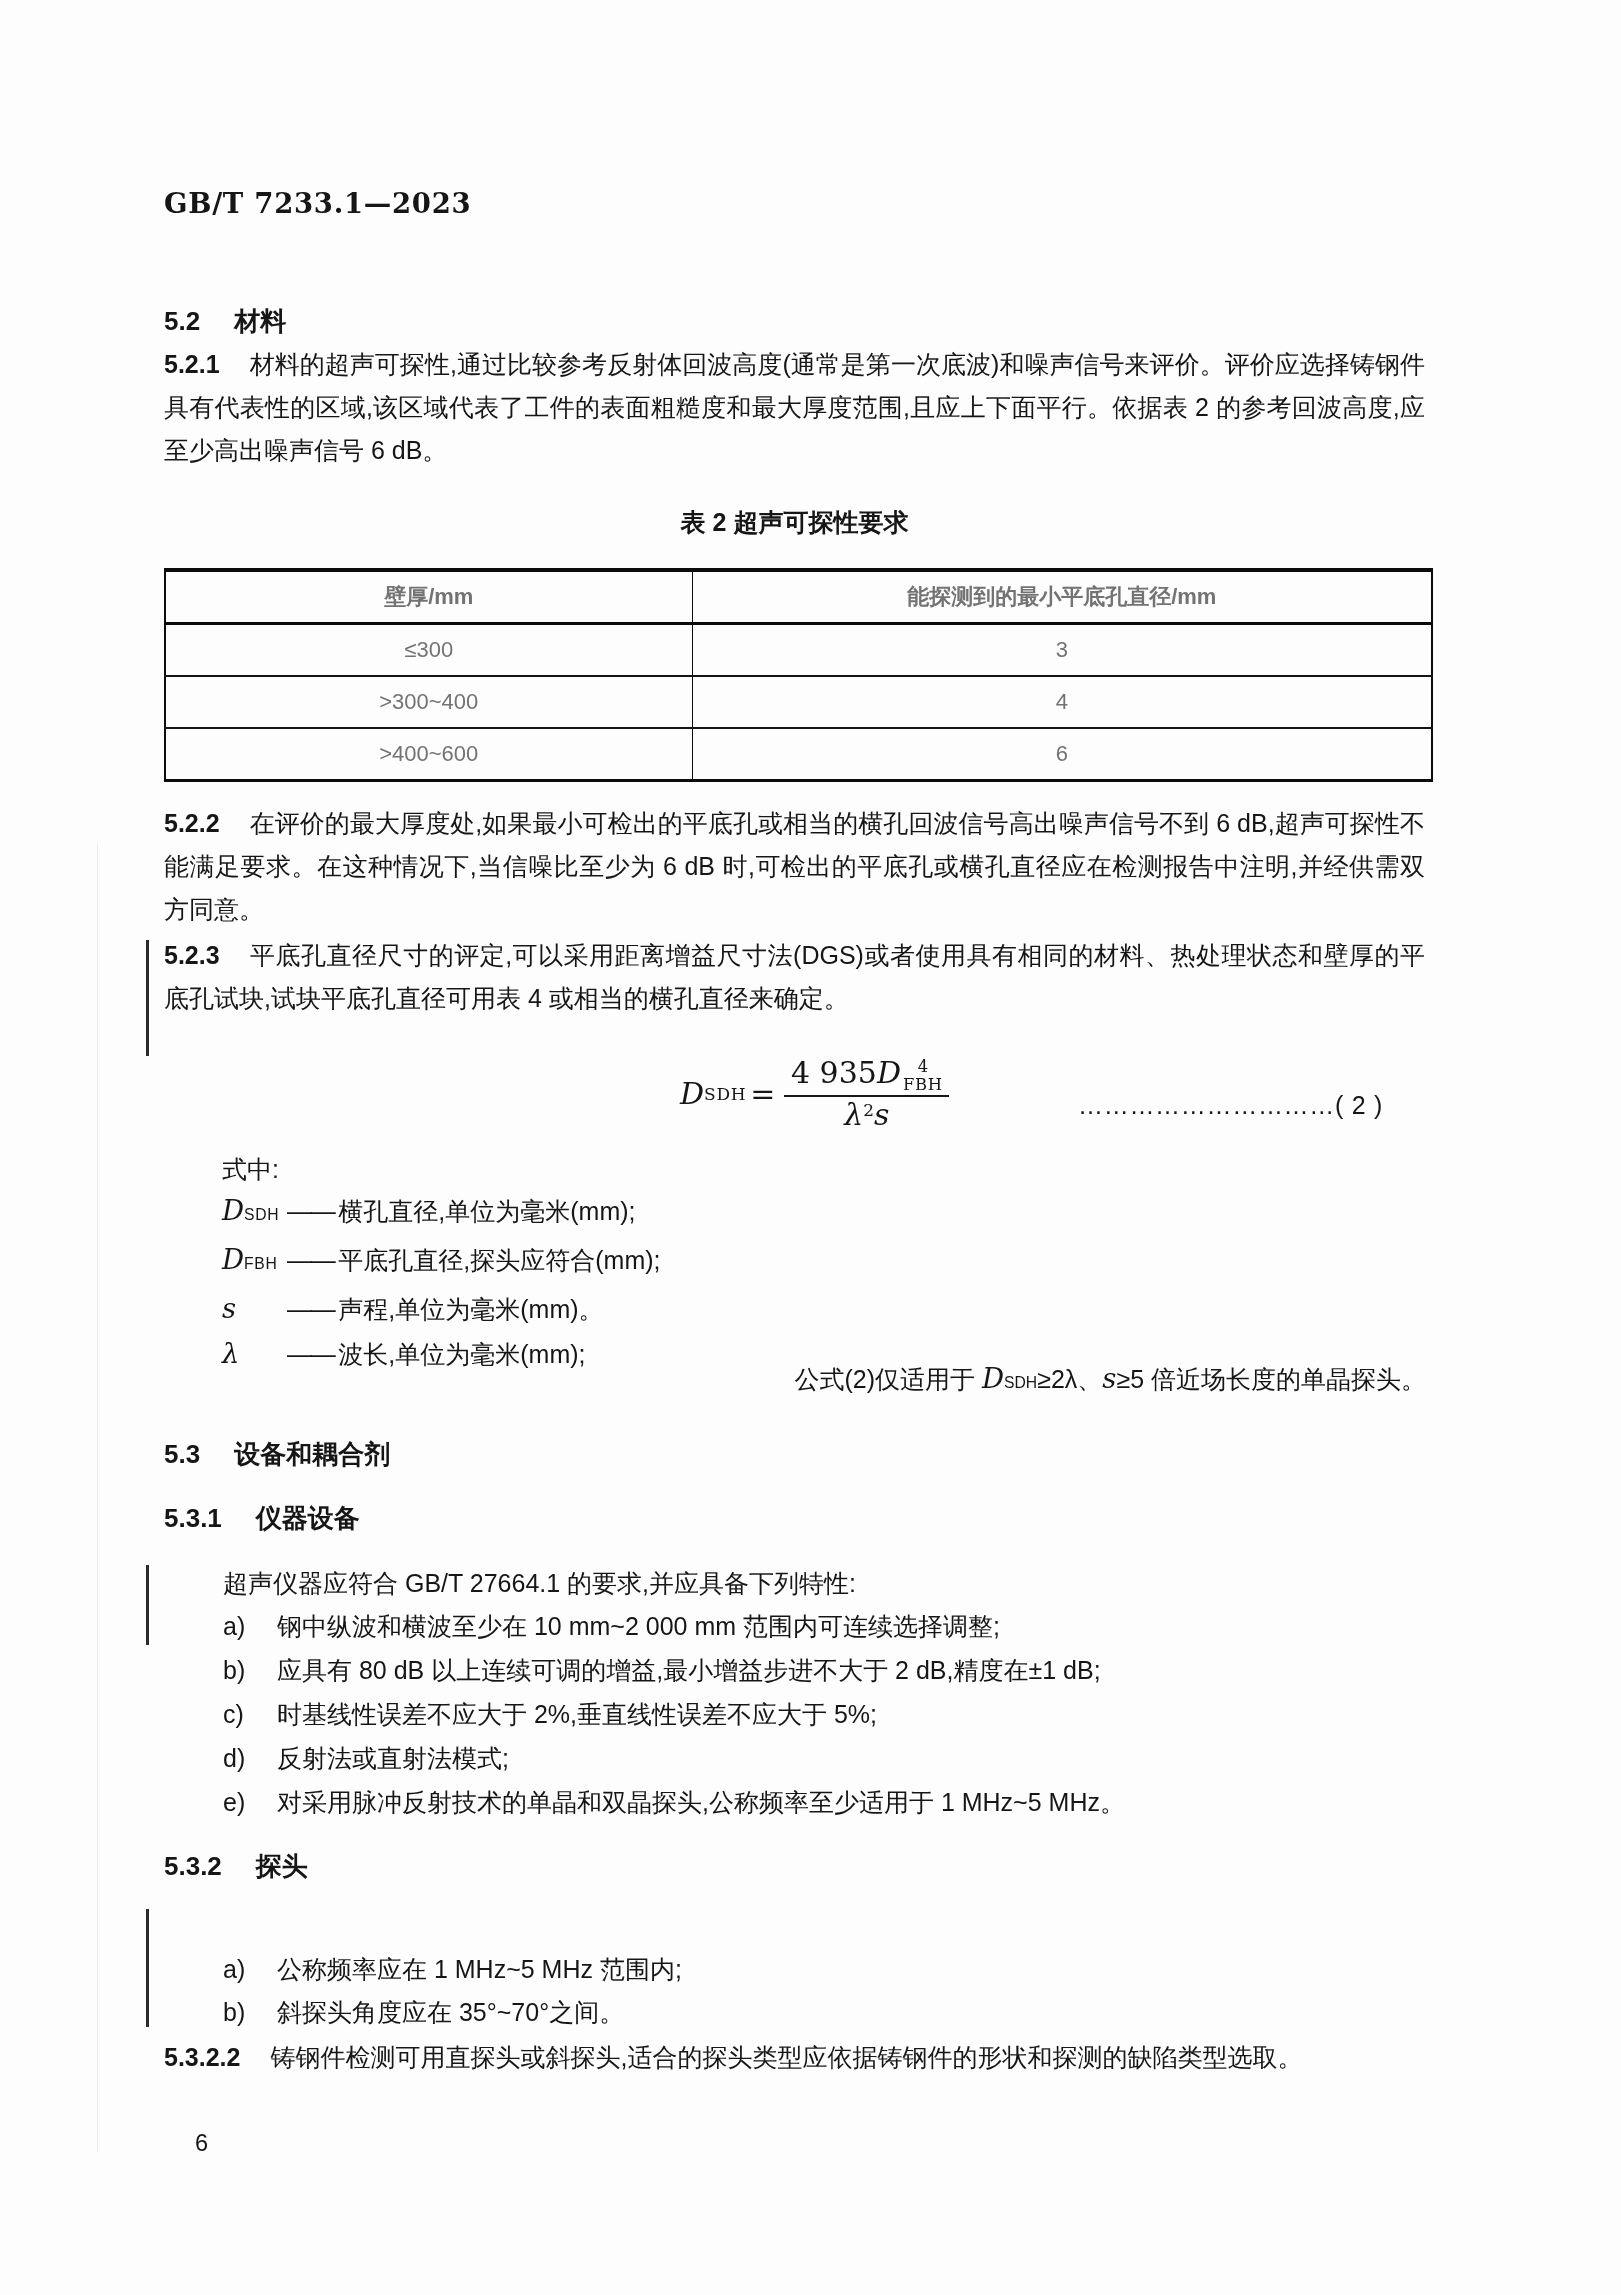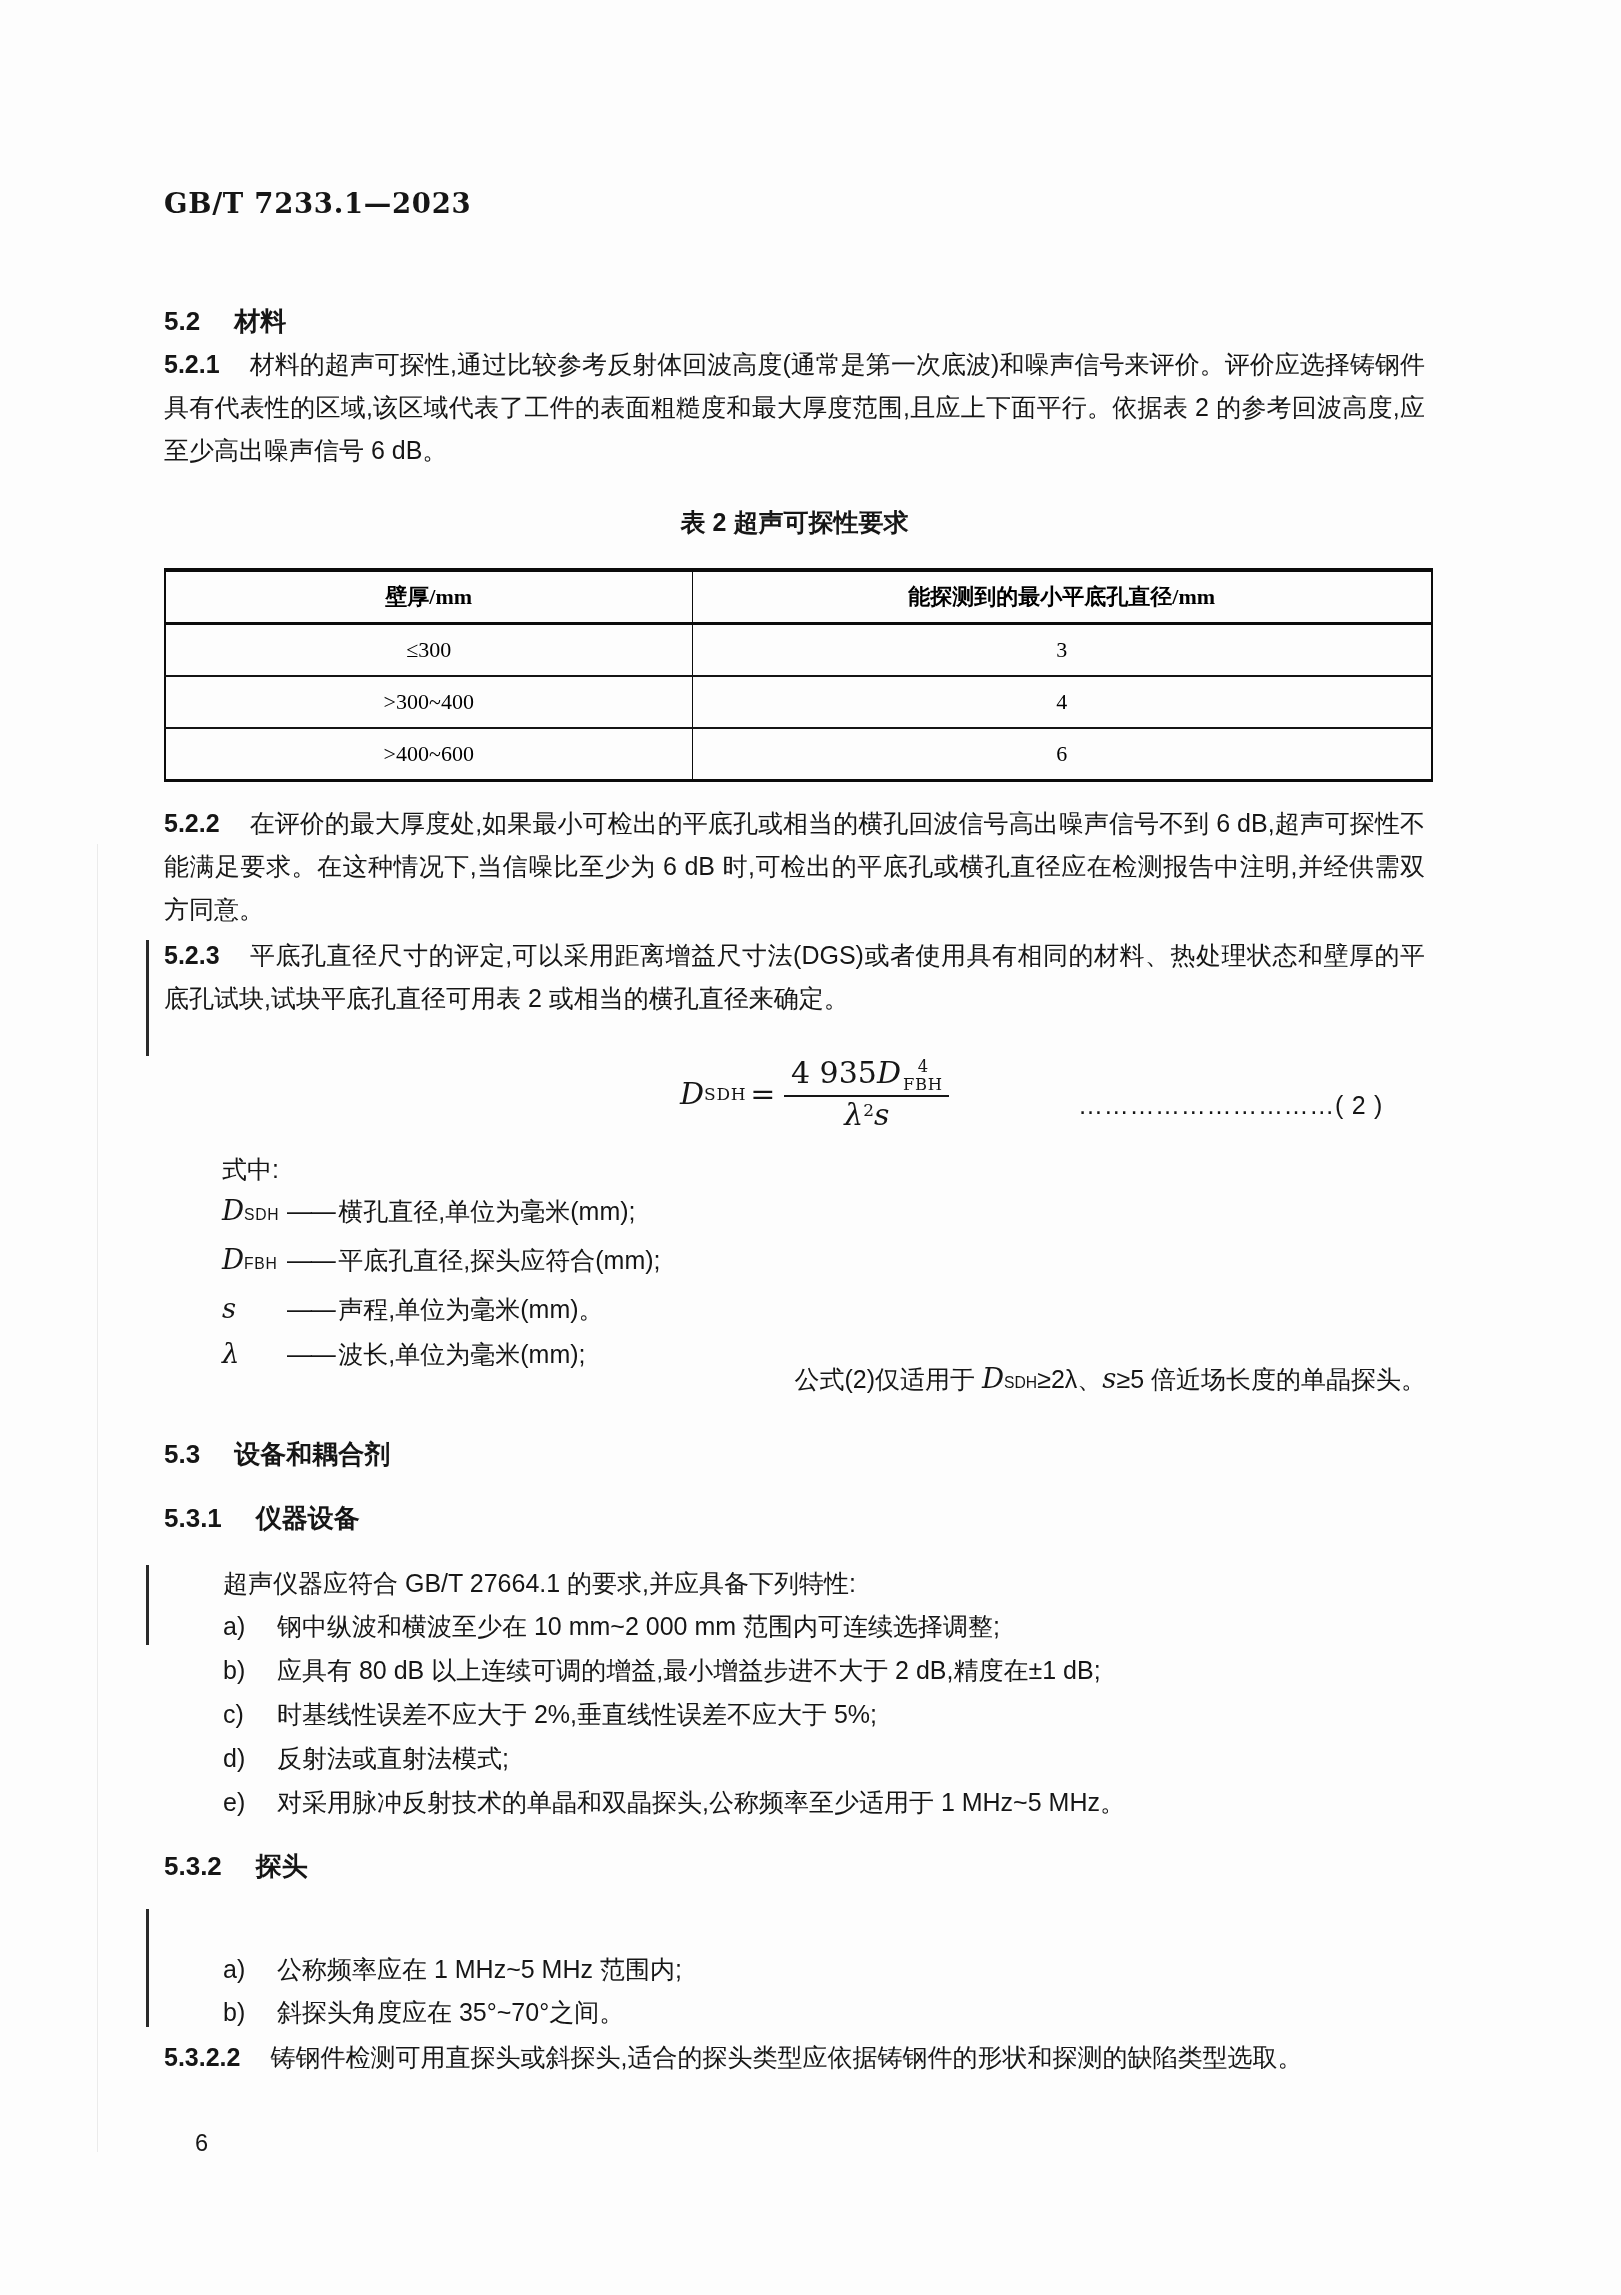--- a/index.html
+++ b/index.html
@@ -33,26 +33,25 @@
   }
   .para .clause{font-weight:bold;margin-right:30px;}
   .indent1{padding-left:59px;}
   .caption{
     left:164px;width:1261px;
     text-align:center;font-size:25px;font-weight:bold;
   }
   table.t2{
     position:absolute;left:164px;top:568px;
     width:1269px;border-collapse:collapse;table-layout:fixed;
-    font-size:22px;color:#000000;
+    font-size:22px;color:#737373;
     border-top:4.6px solid #0c0c0c;
     border-bottom:3.9px solid #0c0c0c;
     border-left:2px solid #0c0c0c;
     border-right:2px solid #0c0c0c;
-    font-family:Liberation Serif, serif;
   }
   table.t2 col.c1{width:527px;}
   table.t2 th{
     height:48px;font-weight:600;text-align:center;vertical-align:middle;
     border-bottom:3.9px solid #0c0c0c;border-left:1.3px solid #0c0c0c;
   }
   table.t2 td{
     height:48px;text-align:center;vertical-align:middle;
     border-bottom:2px solid #141414;border-left:1.3px solid #0c0c0c;
   }
@@ -138,21 +137,21 @@
     </tbody>
   </table>
 
   <div class="abs para" style="top:802px;">
     <span class="clause">5.2.2</span><span>在评价的最大厚度处,如果最小可检出的平底孔或相当的横孔回波信号高出噪声信号不到 6 dB,超声可探性不能满足要求。在这种情况下,当信噪比至少为 6 dB 时,可检出的平底孔或横孔直径应在检测报告中注明,并经供需双方同意。</span>
   </div>
 
   <div class="abs change-bar" style="top:940px;height:116px;"></div>
 
   <div class="abs para" style="top:934px;">
-    <span class="clause">5.2.3</span><span>平底孔直径尺寸的评定,可以采用距离增益尺寸法(DGS)或者使用具有相同的材料、热处理状态和壁厚的平底孔试块,试块平底孔直径可用表 2 或相当的横孔直径来确定。</span>
+    <span class="clause">5.2.3</span><span>平底孔直径尺寸的评定,可以采用距离增益尺寸法(DGS)或者使用具有相同的材料、热处理状态和壁厚的平底孔试块,试块平底孔直径可用表 4 或相当的横孔直径来确定。</span>
   </div>
 
 
   <div class="abs formula-group math">
     <span class="mi">D</span>
       <span class="lhs-sub">SDH</span>
     <span class="eq">=</span>
     <span class="frac">
       <span class="num">
         <span>4 935</span>

